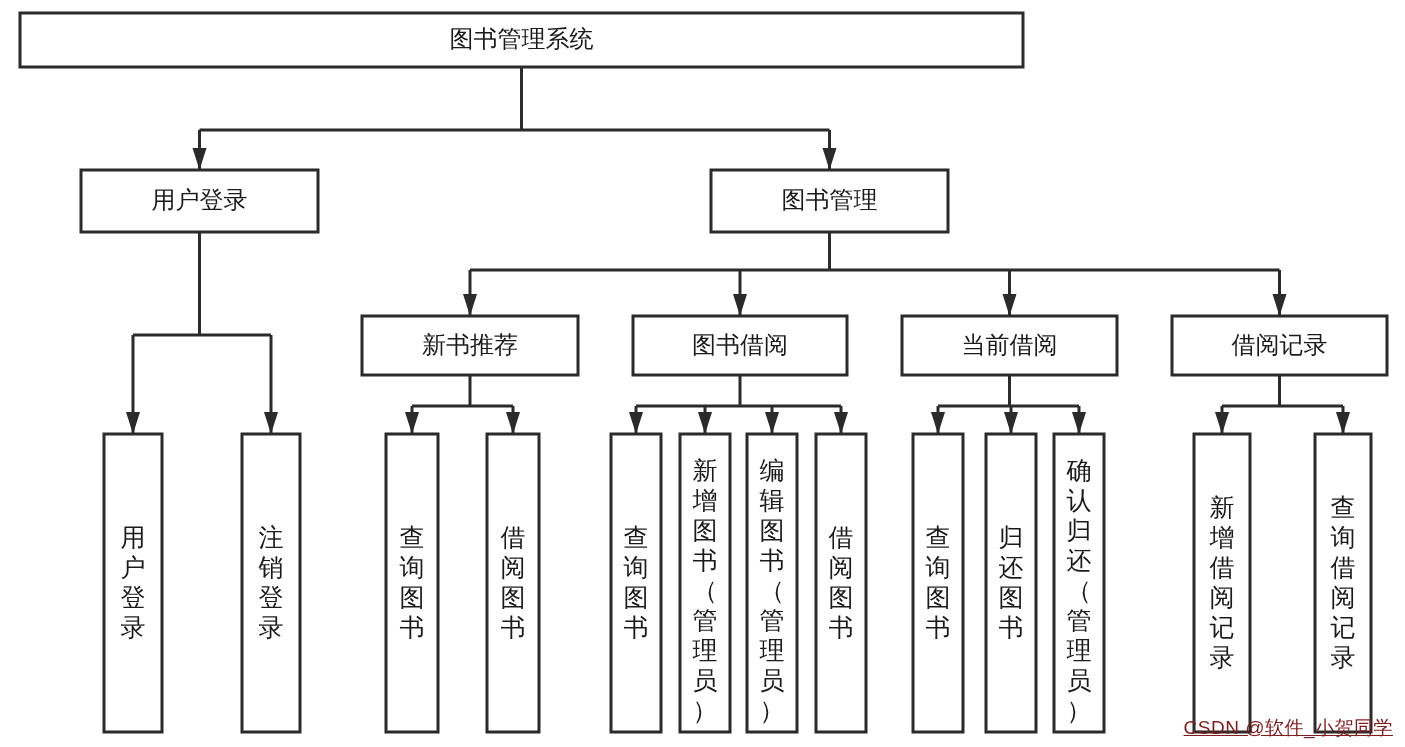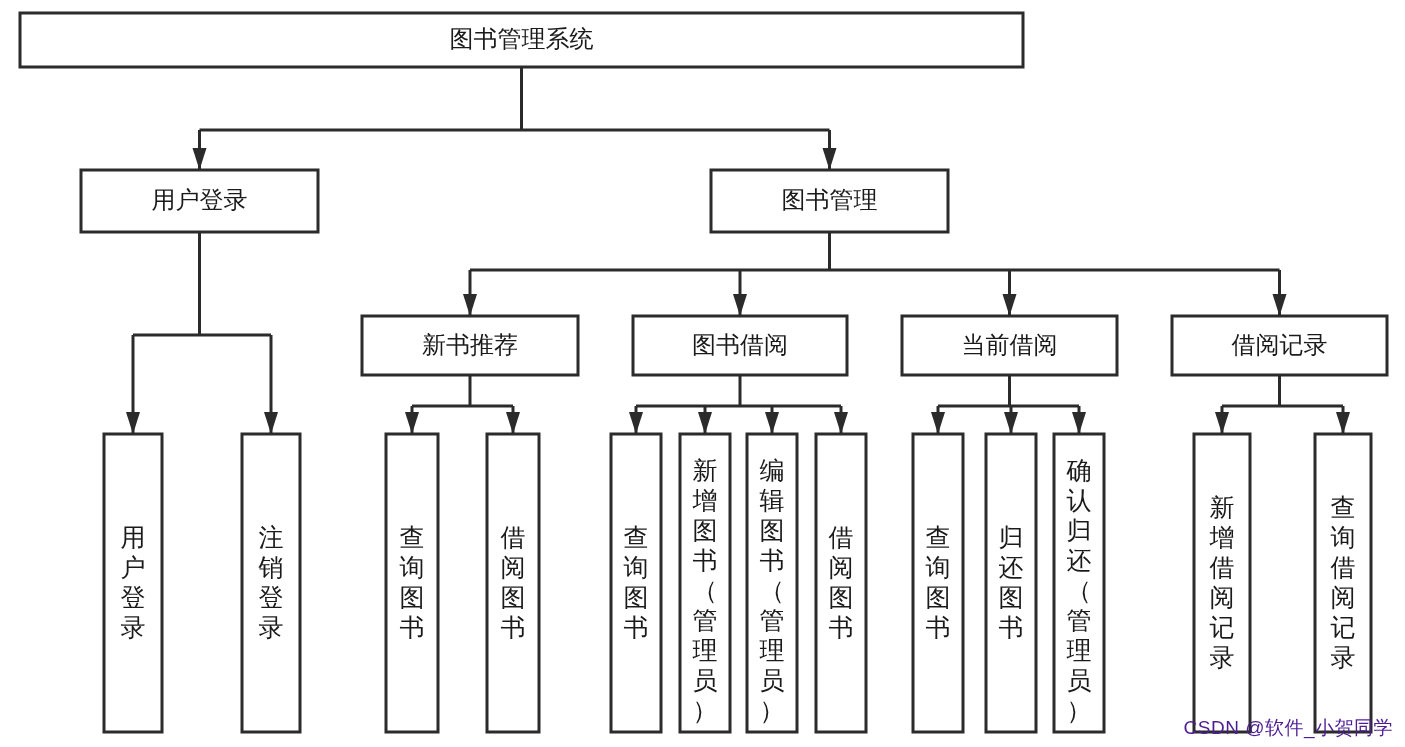--- a/index.html
+++ b/index.html
@@ -53,24 +53,25 @@
     font-family: "Liberation Sans", "DejaVu Sans", sans-serif;
     font-size: 25px;
     text-anchor: middle;
   }
   .watermark {
     position: absolute;
     right: 12px;
     bottom: 6px;
     font-family: "Liberation Sans", "DejaVu Sans", sans-serif;
     font-size: 19px;
-    color: #4c1d95;
+    color: #7f1d1d;
     letter-spacing: 0.5px;
     white-space: nowrap;
     user-select: none;
+    text-decoration: underline;
   }
 </style>
 </head>
 <body>
 
 <div id="diagram-root">
   <svg class="flow" viewBox="0 0 1405 747" xmlns="http://www.w3.org/2000/svg">
     <g id="edges-layer">
         <line x1="521.5" y1="67" x2="521.5" y2="130" class="edge-line"></line>
         <line x1="199.5" y1="130" x2="829.5" y2="130" class="edge-line"></line>

